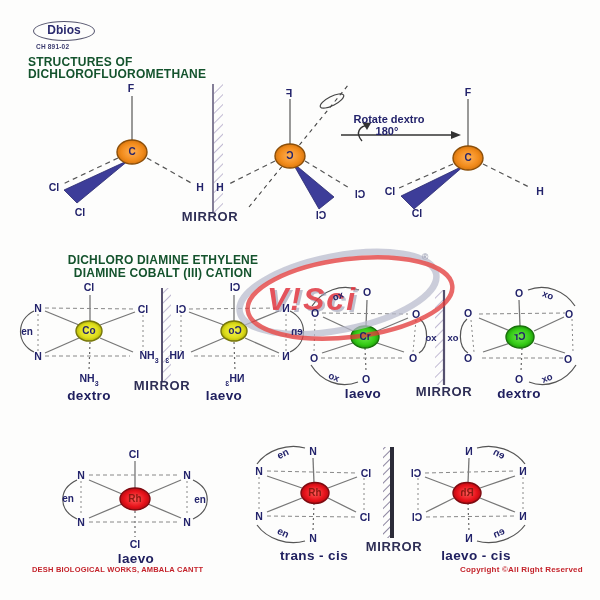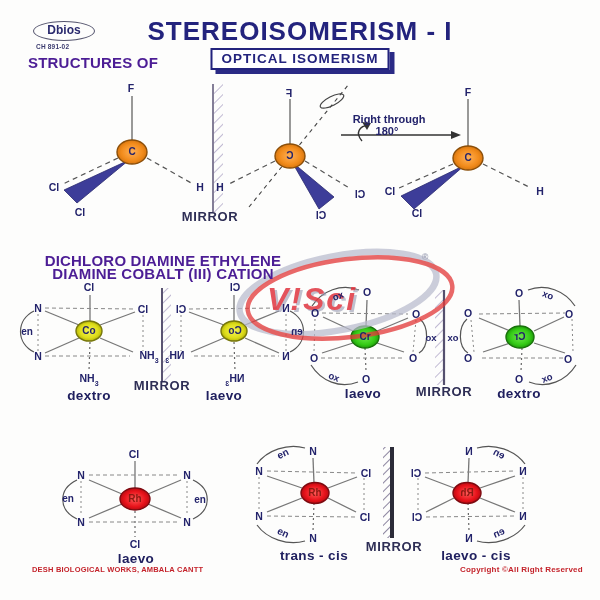--- a/index.html
+++ b/index.html
@@ -7,21 +7,21 @@
           font-family:"Liberation Sans",sans-serif;}
   #art{position:absolute;left:0;top:0;z-index:1;}
   #watermark{position:absolute;left:0;top:0;width:600px;height:600px;z-index:2;opacity:.85;pointer-events:none;}
   .labels{position:absolute;left:0;top:0;width:600px;height:600px;z-index:3;}
   .lbl{position:absolute;transform:translate(-50%,-50%);font-weight:700;color:#23236b;
        font-size:10.5px;white-space:nowrap;line-height:1;}
   .lbl-left{transform:translate(0,-50%);}
   .mir{transform:translate(-50%,-50%) scaleX(-1);}
   .mirror-cap{font-size:13px;letter-spacing:.6px;color:#2e2e55;}
   .isomer{font-size:13.5px;letter-spacing:.4px;color:#20205f;}
-  .sec-head{font-size:15px;letter-spacing:.2px;color:#4c1d95;}
+  .sec-head{font-size:12px;letter-spacing:.2px;color:#14532d;}
   .atomtxt{font-size:10px;}
   .rh-txt{color:#8b1a12;}
   sub{font-size:7px;}
   .title{font-size:26px;letter-spacing:1px;color:#23237d;}
   .subtitle-box{position:absolute;left:300px;top:59px;transform:translate(-50%,-50%);
       border:2px solid #23237d;background:#fff;padding:1px 9px 2px;box-shadow:5px 4px 0 0 #2a2a85;
       font-size:13.5px;font-weight:700;letter-spacing:1px;color:#23237d;white-space:nowrap;}
   .dbios{position:absolute;left:33px;top:21px;width:60px;height:18px;border:1.5px solid #55556e;
       border-radius:50%/50%;text-align:center;line-height:17px;font-size:12px;font-weight:700;color:#2a2a6e;}
   .tiny{font-size:6.5px;letter-spacing:.2px;color:#3a3a6e;font-weight:700;}
@@ -240,39 +240,38 @@
     <ellipse cx="350" cy="298" rx="103" ry="39" transform="rotate(-7 350 298)" fill="none" stroke="#e23b3b" stroke-width="4.5" opacity=".9"></ellipse>
   </svg>
   <div class="wm-text">V!Sci</div>
   <div class="wm-reg">®</div>
 </div>
 
 <div class="labels">
 
   <div class="dbios">Dbios</div>
   <div class="lbl lbl-left tiny" style="left:36px;top:47px">CH 891-02</div>
-  <div class="lbl title" style="left:300px;top:31px">STEREOISOMERISM - I</div>
-  <div class="subtitle-box">OPTICAL ISOMERISM</div>
 
   <div class="lbl lbl-left sec-head" style="left:28px;top:62px">STRUCTURES OF</div>
+  <div class="lbl lbl-left sec-head" style="left:28px;top:74px">DICHLOROFLUOROMETHANE</div>
 
   <div class="lbl" style="left:131px;top:88px">F</div>
   <div class="lbl" style="left:54px;top:187px">Cl</div>
   <div class="lbl" style="left:80px;top:212px">Cl</div>
   <div class="lbl" style="left:200px;top:187px">H</div>
   <div class="lbl atomtxt" style="left:132px;top:152px">C</div>
   <div class="lbl mirror-cap" style="left:210px;top:216px">MIRROR</div>
 
   <div class="lbl mir" style="left:220px;top:187px">H</div>
   <div class="lbl mir atomtxt" style="left:290px;top:156px">C</div>
   <div class="lbl mir" style="left:289px;top:93px">F</div>
   <div class="lbl mir" style="left:360px;top:194px">Cl</div>
   <div class="lbl mir" style="left:321px;top:215px">Cl</div>
 
-  <div class="lbl" style="left:389px;top:119px;font-size:11px">Right through</div>
+  <div class="lbl" style="left:389px;top:119px;font-size:11px">Rotate dextro</div>
   <div class="lbl" style="left:387px;top:131px;font-size:11px">180°</div>
 
   <div class="lbl" style="left:468px;top:92px">F</div>
   <div class="lbl atomtxt" style="left:468px;top:158px">C</div>
   <div class="lbl" style="left:390px;top:191px">Cl</div>
   <div class="lbl" style="left:417px;top:213px">Cl</div>
   <div class="lbl" style="left:540px;top:191px">H</div>
 
   <div class="lbl sec-head" style="left:163px;top:260px">DICHLORO DIAMINE ETHYLENE</div>
   <div class="lbl sec-head" style="left:163px;top:273px">DIAMINE COBALT (III) CATION</div>

